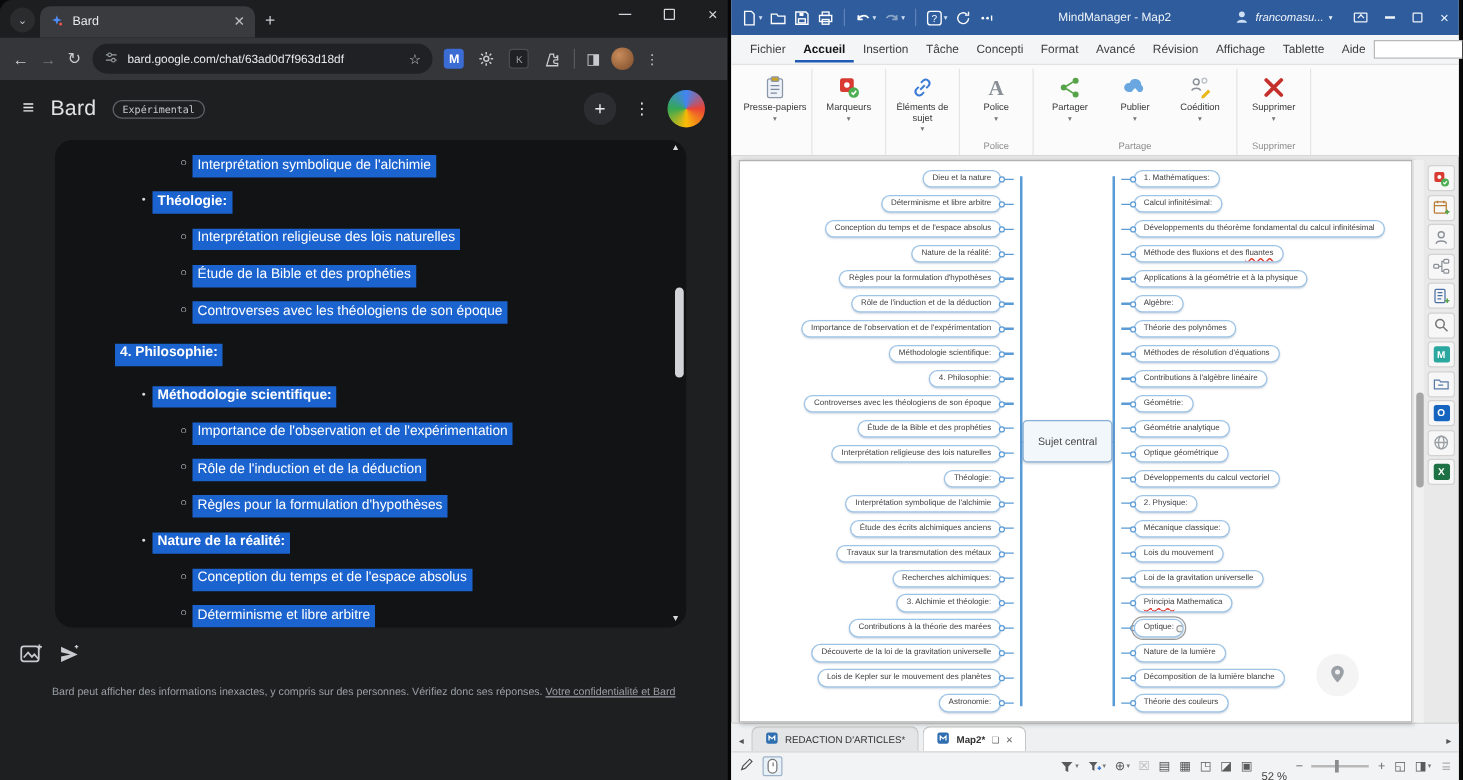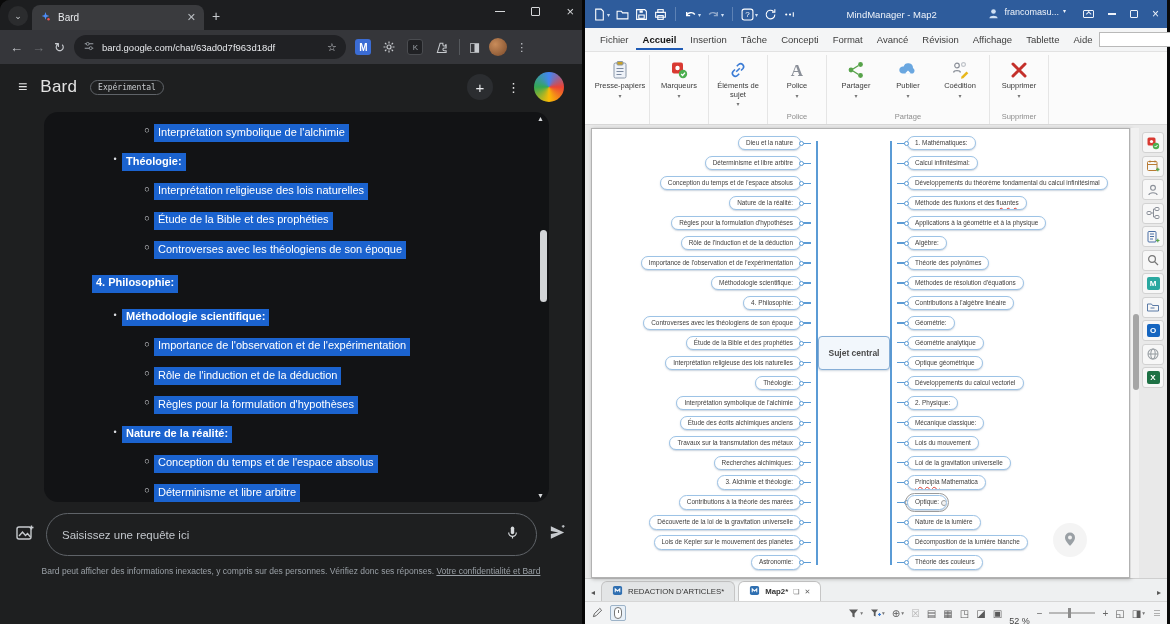--- a/index.html
+++ b/index.html
@@ -64,21 +64,21 @@
 
   
   .mm { width:582px; height:624px; display:flex; flex-direction:column; background:#e9e9e9; }
   .mm-titlebar { height:28px; background:#2e5c9c; display:flex; align-items:center; gap:7px; padding:0 8px; color:#fff; }
   .qat { display:flex; align-items:center; gap:6px; }
   .qat .qi { display:flex; align-items:center; gap:1px; }
   .qat svg { width:13px; height:13px; }
   .qat .car { font-size:6px; color:#cfe0f4; }
   .qat .sep { width:1px; height:14px; background:#5d82b5; margin:0 2px; }
   .mm-title { flex:1; text-align:center; font-size:9.5px; color:#eef3fa; }
-  .mm-user { display:flex; gap:4px; font-size:9px; color:#eef3fa; }
+  .mm-user { display:flex; align-items:center; gap:4px; font-size:9px; color:#eef3fa;font-style:italic; }
   .mm-user svg { width:13px; height:13px; }
   .mmctl { display:flex; align-items:center; gap:14px; margin-left:10px; color:#eef3fa; }
   .mmctl .box { width:8px; height:8px; border:1.2px solid #eef3fa; border-radius:1px; }
   .mmctl .min { width:8px; height:1.5px; background:#eef3fa; }
   .mmctl .present { width:11px; height:8px; border:1.2px solid #eef3fa; border-radius:1px; position:relative; }
   .mmctl .present::after { content:""; position:absolute; left:3.2px; top:1px; width:2.5px; height:2.5px; border-left:1.2px solid #eef3fa; border-top:1.2px solid #eef3fa; transform:rotate(45deg); }
   .mmctl .cls { font-size:12px; line-height:8px; }
 
   .mm-menubar { height:24px; background:#f4f5f6; border-bottom:1px solid #e2e2e2; display:flex; align-items:center; gap:0; padding:0 8px; }
   .mtab { font-size:9.5px; color:#3c3c3c; padding:5px 7px 3px; border-bottom:2px solid transparent; white-space:nowrap; }
@@ -95,21 +95,21 @@
   .rbtn .rlb { font-size:7.5px; color:#3a3a3a; text-align:center; line-height:1.15; }
   .rbtn .car { font-size:6px; color:#777; margin-top:1px; }
   .rcap { height:14px; font-size:7.5px; color:#8d8d8d; text-align:center; padding-top:2px; }
 
   .mm-workspace { flex:1; min-height:0; display:flex; padding:3px 0 0 6px; }
   .canvas { flex:1; background:#fff; border:1px solid #b2b2b2; box-shadow:1px 1px 4px rgba(0,0,0,.28); position:relative; display:flex; min-width:0; }
   .map { flex:1; display:flex; padding:7px 2px 7px 6px; min-width:0; }
   .mcol { display:flex; flex-direction:column; justify-content:space-between; min-width:0; }
   .mcol.left { flex:1; align-items:flex-end; }
   .mcol.right { flex:1.08; align-items:flex-start; }
-  .ccol { width:86px; position:relative; flex:0 0 86px;font-weight:bold; }
+  .ccol { width:86px; position:relative; flex:0 0 86px; }
   .trunk { position:absolute; top:5px; bottom:5px; width:1.6px; background:#5b9bd5; }
   .trunk.l { left:5px; } .trunk.r { right:5px; }
   .central { position:absolute; left:50%; top:50%; transform:translate(-50%,-50%); width:72px; height:34px; background:#f2f7fc; border:1.2px solid #86aed6; border-radius:4px; box-shadow:0 1px 2px rgba(90,120,150,.3); display:flex; align-items:center; justify-content:center; font-size:8.5px; color:#4a4a4a; }
   .cstub { position:absolute; top:50%; width:10px; height:1.4px; background:#5b9bd5; }
   .cstub.l { left:5px; } .cstub.r { right:5px; }
   .topic { display:flex; align-items:center; max-width:100%; }
   .stub { width:10px; height:1.2px; background:#5b9bd5; position:relative; flex:0 0 10px; }
   .topic.left .stub::before { content:""; position:absolute; left:-2px; top:-1.6px; width:3px; height:3px; border:1px solid #5b9bd5; border-radius:50%; background:#fff; }
   .topic.right .stub::after { content:""; position:absolute; right:-2px; top:-1.6px; width:3px; height:3px; border:1px solid #5b9bd5; border-radius:50%; background:#fff; }
   .pill { border:1px solid #9dc3e6; border-radius:8px; background:#fff; box-shadow:0 1px 1.5px rgba(100,130,160,.35); padding:3px 7px; font-size:6.4px; color:#3d3d3d; white-space:nowrap; overflow:hidden; text-overflow:ellipsis; line-height:1; }
@@ -278,27 +278,20 @@
         <span class="scroll-dn">▼</span>
         <span class="chat-thumb"></span>
       </div>
 
       <div class="input-row">
         <span><svg width="20" height="20" viewBox="0 0 20 20">
               <rect x="2" y="4" width="14" height="12" rx="2" fill="none" stroke="#c7cace" stroke-width="1.4"></rect>
               <path d="M4 13l3.5-4 3 3.5 2-2 3 3.5" fill="none" stroke="#c7cace" stroke-width="1.4"></path>
               <path d="M16.5 2.5v4M14.5 4.5h4" stroke="#c7cace" stroke-width="1.4"></path>
             </svg></span>
-        <div class="input-pill">
-          <span class="ph">Saisissez une requête ici</span>
-          <span><svg width="17" height="17" viewBox="0 0 20 20">
-                <rect x="8" y="3" width="4" height="9" rx="2" fill="#d7dadd"></rect>
-                <path d="M5.5 10a4.5 4.5 0 0 0 9 0M10 14.5V17" stroke="#d7dadd" stroke-width="1.4" fill="none"></path>
-              </svg></span>
-        </div>
         <span><svg width="19" height="19" viewBox="0 0 20 20">
               <path d="M3 16.5l14-6.5L3 3.5v4.8l8 1.7-8 1.7z" fill="#c7cace"></path>
               <path d="M16 2v3M14.5 3.5h3" stroke="#c7cace" stroke-width="1.1"></path>
             </svg></span>
       </div>
 
       <p class="disclaimer"><span>Bard peut afficher des informations inexactes, y compris sur des personnes. Vérifiez donc ses réponses. </span><a class="lnk">Votre confidentialité et Bard</a></p>
     </div>
   </section>
 

